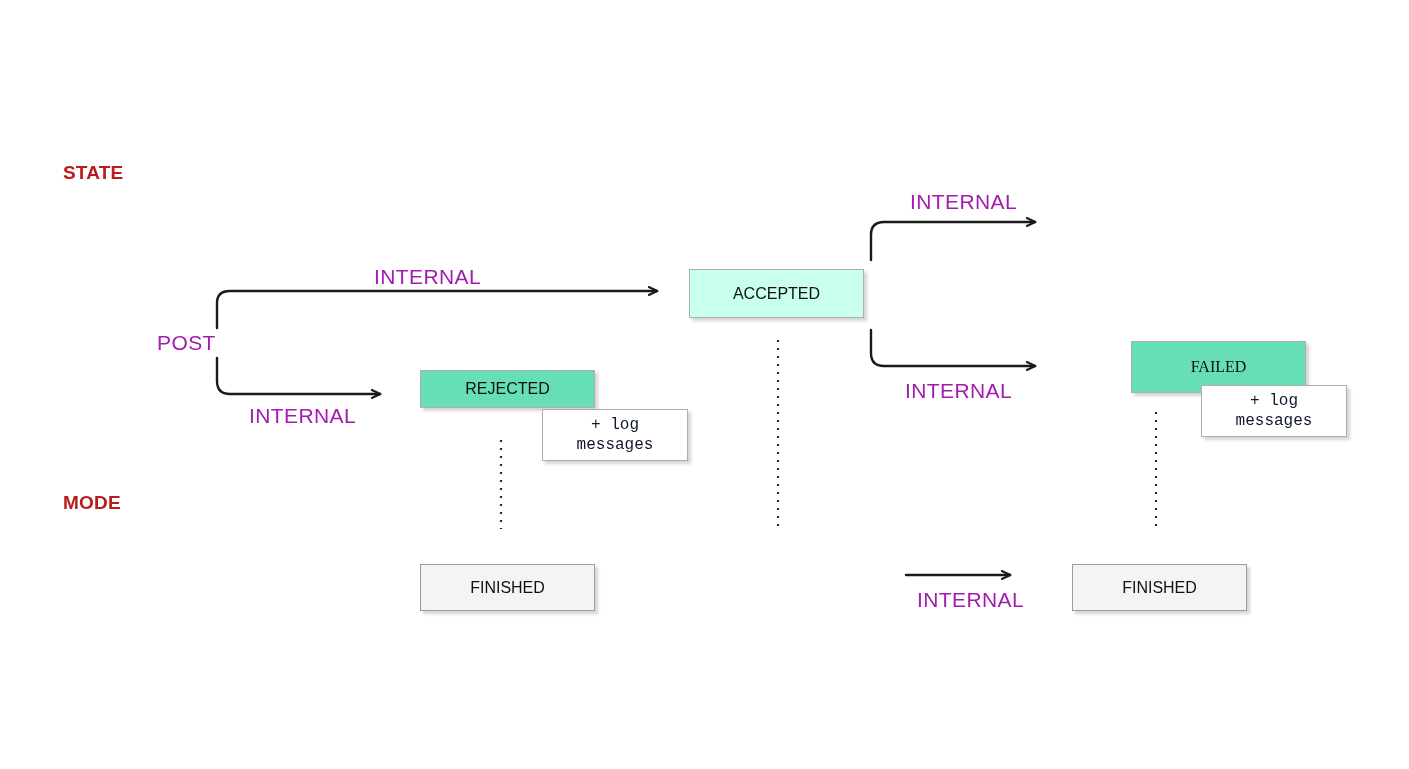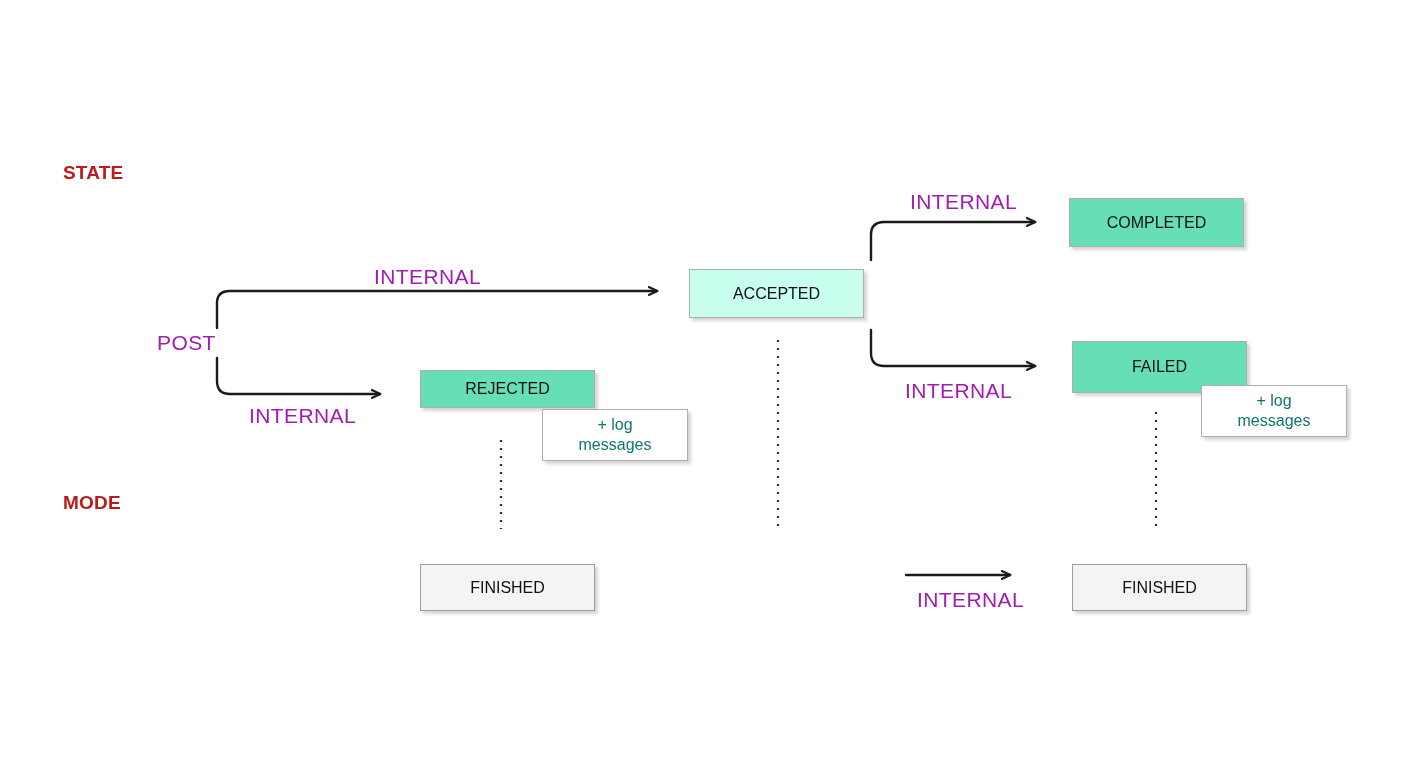--- a/index.html
+++ b/index.html
@@ -51,42 +51,43 @@
     box-shadow: 3px 3px 3px rgba(0,0,0,0.17);
     white-space: nowrap;
   }
   .node.state-teal  { background: #66DFB9; }
   .node.state-mint  { background: #C8FFEF; }
   .node.mode-gray   { background: #F4F4F4; border-color: #9e9c9c; margin-top: 12px; }
 
   #node-accepted  { left: 689px; top: 269px; width: 175px; height: 49px; }
   #node-completed { left: 1069px; top: 198px; width: 175px; height: 49px; }
   #node-rejected  { left: 420px; top: 370px; width: 175px; height: 38px; }
-  #node-failed    { left: 1072px; top: 341px; width: 175px; height: 52px; }
+  #node-failed    { left: 1131px; top: 341px; width: 175px; height: 52px; font-family: Liberation Serif, serif; }
 
   #node-finished-left  { left: 420px;  top: 552px; width: 175px; height: 47px; }
   #node-processing     { left: 689px;  top: 552px; width: 175px; height: 47px; }
   #node-finished-right { left: 1072px; top: 552px; width: 175px; height: 47px; }
 
   
   .callout {
     position: absolute;
     box-sizing: border-box;
     display: flex;
     flex-direction: column;
     align-items: center;
     justify-content: center;
     background: #ffffff;
     border: 1px solid #b0adad;
     box-shadow: 3px 3px 3px rgba(0,0,0,0.17);
     font-size: 16px;
     line-height: 1.28;
-    color: #0f766e;
+    color: #0f172a;
     text-align: center;
     z-index: 5;
+    font-family: Liberation Mono, monospace;
   }
   #callout-rejected { left: 542px;  top: 409px; width: 146px; height: 52px; }
   #callout-failed   { left: 1201px; top: 385px; width: 146px; height: 52px; }
 
   
   .edge-label {
     position: absolute;
     font-size: 21px;
     color: #a21caf;
     letter-spacing: 0.4px;
@@ -131,21 +132,20 @@
 
   <div class="edge-label" id="lbl-post">POST</div>
   <div class="edge-label" id="lbl-internal-top">INTERNAL</div>
   <div class="edge-label" id="lbl-internal-bot">INTERNAL</div>
   <div class="edge-label" id="lbl-internal-comp">INTERNAL</div>
   <div class="edge-label" id="lbl-internal-fail">INTERNAL</div>
   <div class="edge-label" id="lbl-internal-mode">INTERNAL</div>
 
   <div class="node state-mint" id="node-accepted">ACCEPTED</div>
 
-  <div class="node state-teal" id="node-completed">COMPLETED</div>
 
   <div class="node state-teal" id="node-rejected">REJECTED</div>
 
   <div class="node state-teal" id="node-failed">FAILED</div>
 
   <div class="callout" id="callout-rejected">
     <span>+ log</span>
     <span>messages</span>
   </div>
 

